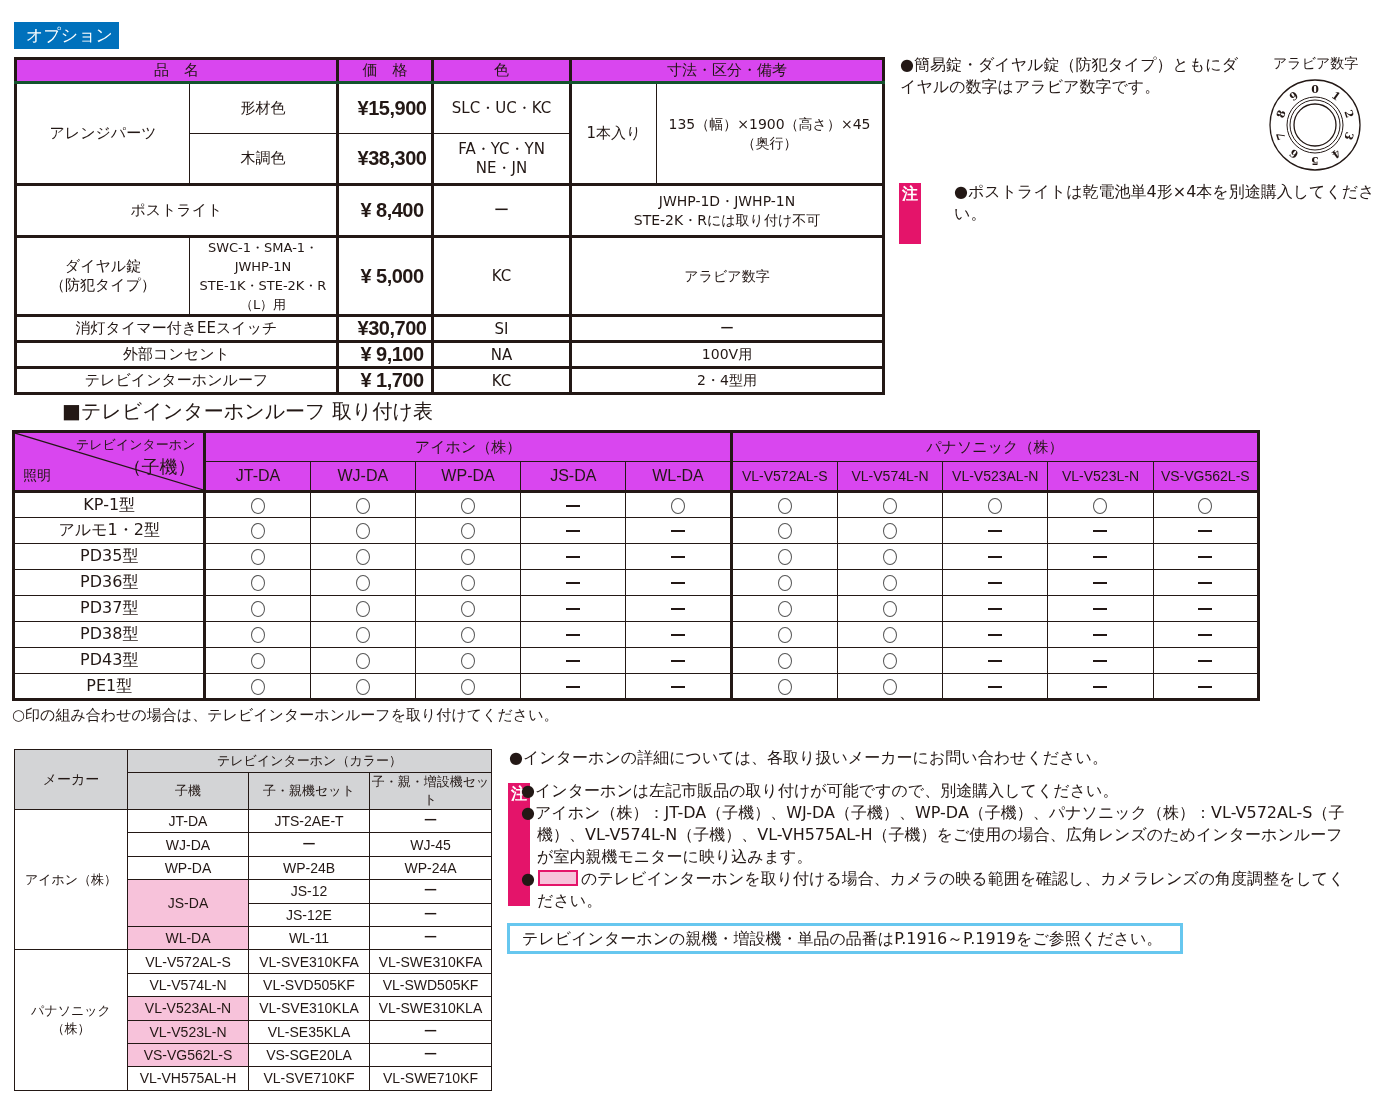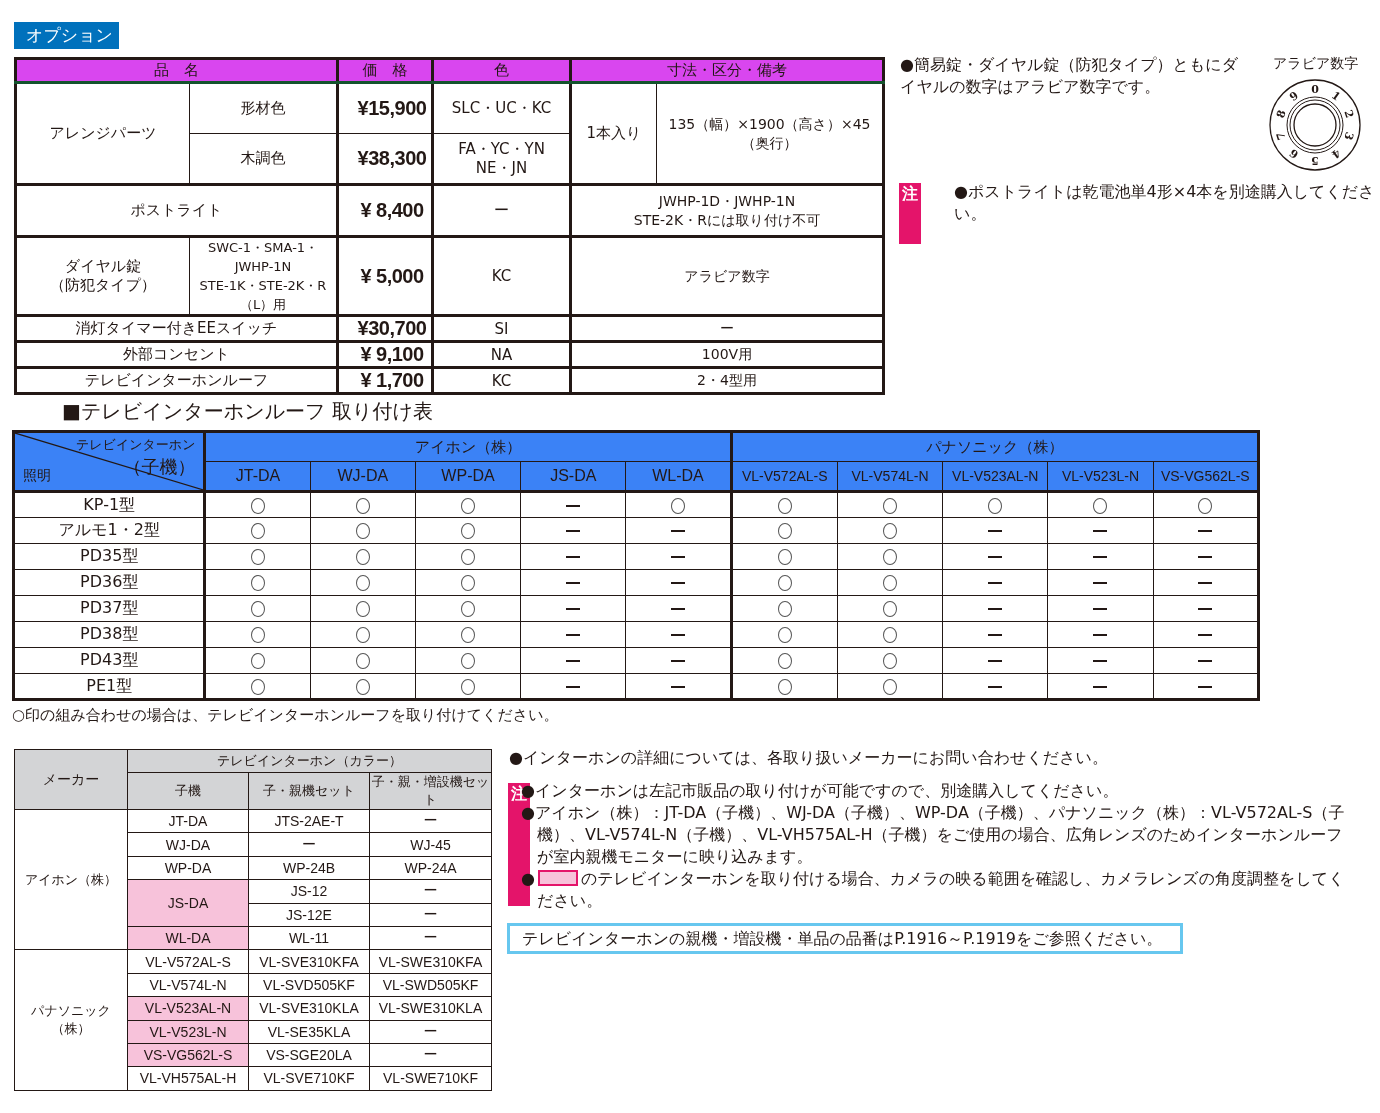--- a/index.html
+++ b/index.html
@@ -39,21 +39,21 @@
   }
   #chu1 { left: 899px; top: 183px; height: 61px; }
   #note2 { left: 954px; top: 181px; width: 445px; }
 
   
   #sec-title { left: 14px; top: 398px; font-size: 20px; margin-left: 48px; }
 
   
   #mount-table { left: 12px; top: 430px; width: 1248px; border: 3px solid #231815; font-size: 15px; }
   #mount-table td { border: 1px solid #231815; height: 26px; }
-  #mount-table .hd td { background: #3b82f6; height: 30px; }
+  #mount-table .hd td { background: #d946ef; height: 30px; }
   #mount-table .hd2 td { border-bottom: 3px solid #231815; }
   #mount-table .thick-l { border-left: 3px solid #231815 !important; }
   #mount-table .cap td { font-family: "Liberation Sans", sans-serif; }
   .diag-cell { position: relative; background: #d3d4d6; }
   .mark-o { display: inline-block; width: 14px; height: 16px; border: 1px solid #555; border-radius: 50%; vertical-align: middle; }
   .mark-dash { display: inline-block; width: 14px; height: 2px; background: #231815; vertical-align: middle; }
   #mount-foot { left: 12px; top: 706px; font-size: 15px; }
 
   
   #maker-table { left: 14px; top: 749px; width: 477px; font-size: 13px; border: 1px solid #231815; }

